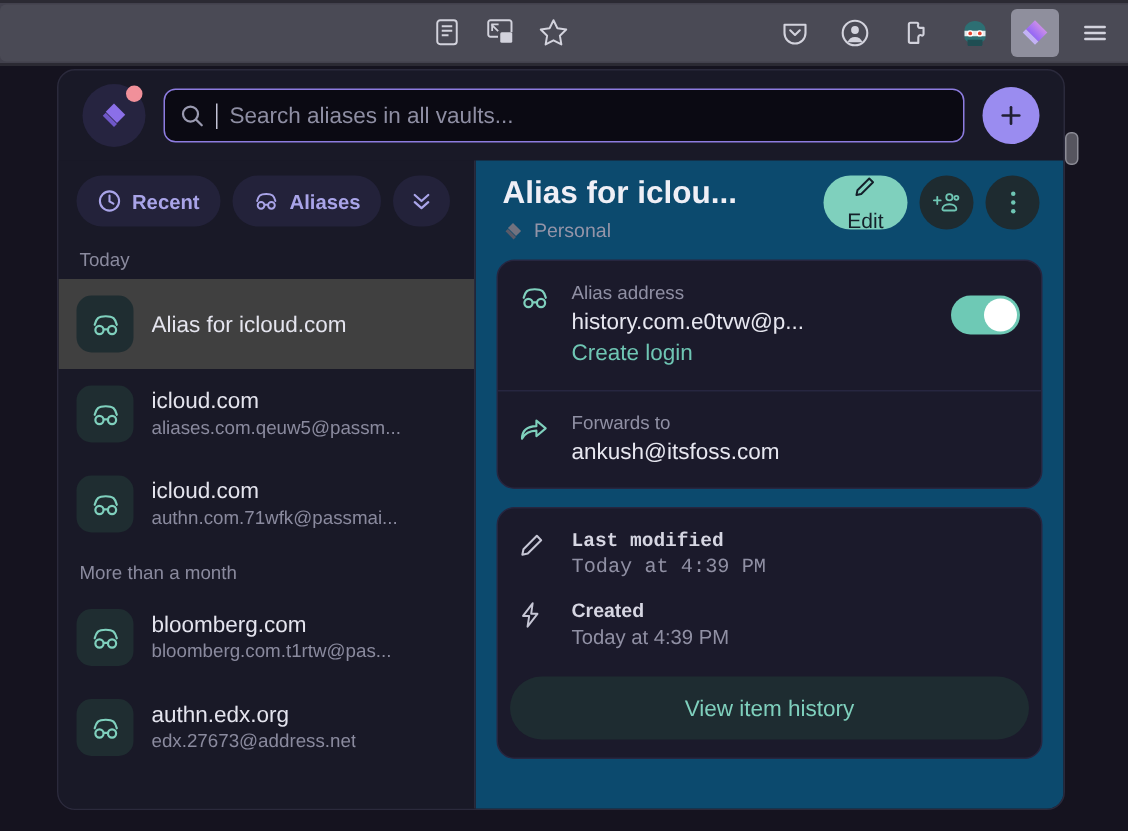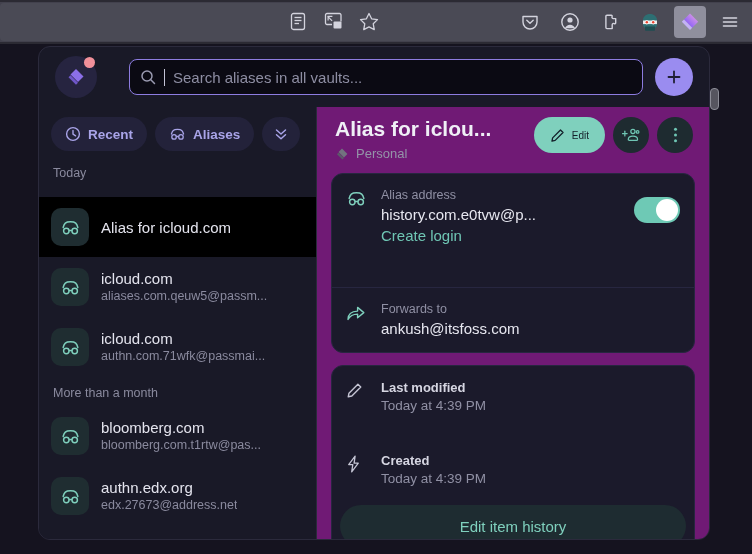--- a/index.html
+++ b/index.html
@@ -64,41 +64,40 @@
     width: 11px; height: 11px; border-radius: 50%;
     background: #f1909a;
   }
   .search-wrap {
     flex: 1 1 auto; height: 36px;
     background: #0b0a13;
     border: 1.5px solid #8d7ce0;
     border-radius: 8px;
     display: flex; align-items: center; gap: 8px;
     padding: 0 10px;
-    margin-left: 20px;
   }
   .search-caret { width:1px; height:17px; background:#c3c3d6; }
   .search-placeholder {
     color: #8e8ea3; font-size: 15px; white-space: nowrap;
   }
   .add-btn {
     width: 38px; height: 38px; border-radius: 50%;
     background: #9a8cf0;
     display: flex; align-items: center; justify-content: center;
     flex: 0 0 auto;
     color: #1b1a2a;
   }
 
   
   .popup-body { display: flex; height: 434px; }
   .list-col {
     width: 278px; border-right: 1px solid #2a2a3b;
     background: #191927; position: relative;
   }
-  .detail-col { flex: 1 1 auto; background: #701a75; padding: 0 14px; }
+  .detail-col { flex: 1 1 auto; background: #0c4a6e; padding: 0 14px; }
 
   
   .filters { display: flex; gap: 8px; padding: 10px 12px 6px 12px; align-items: center; }
   .pill {
     display: flex; align-items: center; gap: 7px;
     height: 34px; padding: 0 14px;
     border-radius: 17px;
     background: #23223a;
     color: #a9a4e8; font-size: 13.5px; font-weight: bold;
   }
@@ -111,21 +110,21 @@
   }
 
   .group-label {
     color: #8a8a9e; font-size: 12.5px;
     padding: 9px 0 6px 14px;
   }
   .item {
     display: flex; align-items: center; gap: 12px;
     padding: 9px 12px; height: 60px;
   }
-  .item.selected { background: #000000; margin-top: 11px; }
+  .item.selected { background: #404040; }
   .item-icon {
     width: 38px; height: 38px; border-radius: 10px;
     background: #1f2d31;
     display: flex; align-items: center; justify-content: center;
     flex: 0 0 auto; color: #7fd0bd;
   }
   .item-texts { min-width: 0; }
   .item-title {
     color: #e4e4ee; font-size: 15px; line-height: 19px;
     white-space: nowrap; overflow: hidden; text-overflow: ellipsis;
@@ -146,35 +145,36 @@
     white-space: nowrap; overflow: hidden; text-overflow: ellipsis;
     max-width: 190px;
   }
   .vault-row { display: flex; align-items: center; gap: 7px; margin-top: 5px; }
   .vault-name { color: #9494a8; font-size: 13px; }
   .head-actions { display: flex; align-items: center; gap: 8px; }
   .edit-btn {
     display: flex; align-items: center; gap: 7px;
     height: 36px; padding: 0 16px; border-radius: 18px;
     background: #7fd0bd; color: #14202a;
-    font-size: 10px;
+    font-size: 14px;
+    flex-direction: column;
   }
   .round-btn {
     width: 36px; height: 36px; border-radius: 50%;
     background: #1e2b30; color: #6fc6b4;
     display: flex; align-items: center; justify-content: center;
   }
 
   
   .card {
     background: #1b1a2b; border: 1px solid #272640;
     border-radius: 12px; margin-bottom: 12px;
   }
   .card-row { display: flex; gap: 13px; padding: 13px 14px; align-items: flex-start; }
-  .card-row + .card-row { border-top: 1px solid #272640; margin-top: 27px; }
+  .card-row + .card-row { border-top: 1px solid #272640; }
   .row-icon { width: 22px; flex: 0 0 auto; color: #7fd0bd; padding-top: 3px; }
   .row-icon.grey { color: #c5c5d4; }
   .row-body { flex: 1 1 auto; min-width: 0; }
   .row-label { color: #9090a4; font-size: 12.5px; line-height: 17px; }
   .row-value {
     color: #e7e7f0; font-size: 15px; line-height: 21px;
     white-space: nowrap; overflow: hidden; text-overflow: ellipsis;
   }
   .row-link { color: #6fc6b4; font-size: 15px; line-height: 22px; }
   .row-label.bold { color: #d6d6e2; font-weight: bold; font-size: 13px; }
@@ -500,21 +500,21 @@
             </svg>
           </span>
           <div class="row-body">
             <div class="row-label">Forwards to</div>
             <div class="row-value">ankush@itsfoss.com</div>
           </div>
         </div>
       </div>
 
       <div class="card" style="padding-bottom:12px;">
-        <div class="card-row" style="padding-bottom:6px;">
+        <div class="card-row" style="padding-bottom:6px;font-family:Liberation Mono, monospace;">
           <span class="row-icon grey">
             <svg width="17" height="17" viewBox="0 0 16 16" fill="none" stroke="#c5c5d4" stroke-width="1.3" stroke-linejoin="round">
               <path d="M11.2 2.1l2.7 2.7-8.4 8.4-3.4.7.7-3.4z"></path>
             </svg>
           </span>
           <div class="row-body">
             <div class="row-label bold">Last modified</div>
             <div class="row-sub">Today at 4:39 PM</div>
           </div>
         </div>
@@ -525,21 +525,21 @@
               <path d="M8.6 1.2L2.2 9.6h4.1L5.2 16.8l6.6-8.6H7.6z"></path>
             </svg>
           </span>
           <div class="row-body">
             <div class="row-label bold">Created</div>
             <div class="row-sub">Today at 4:39 PM</div>
           </div>
         </div>
 
         <div class="history-btn">
-          <span>Edit item history</span>
+          <span>View item history</span>
         </div>
       </div>
 
     </div>
   </div>
 </div>
 
 <div class="scroll-thumb"></div>
 
 </body></html>

